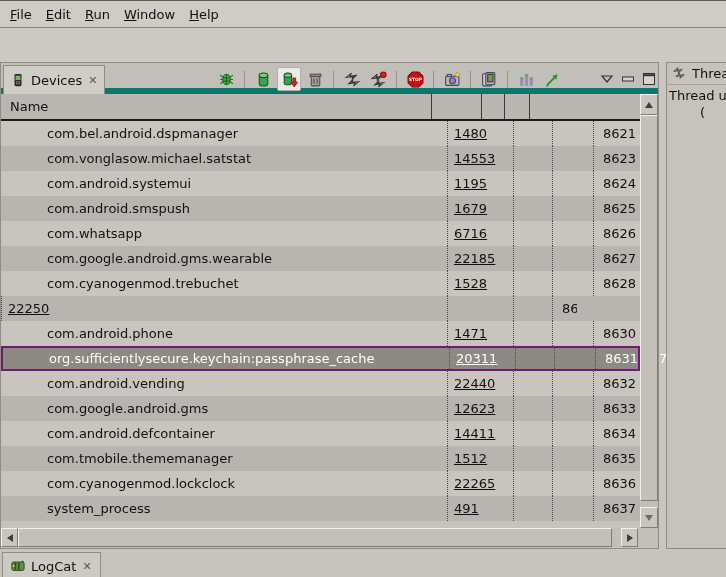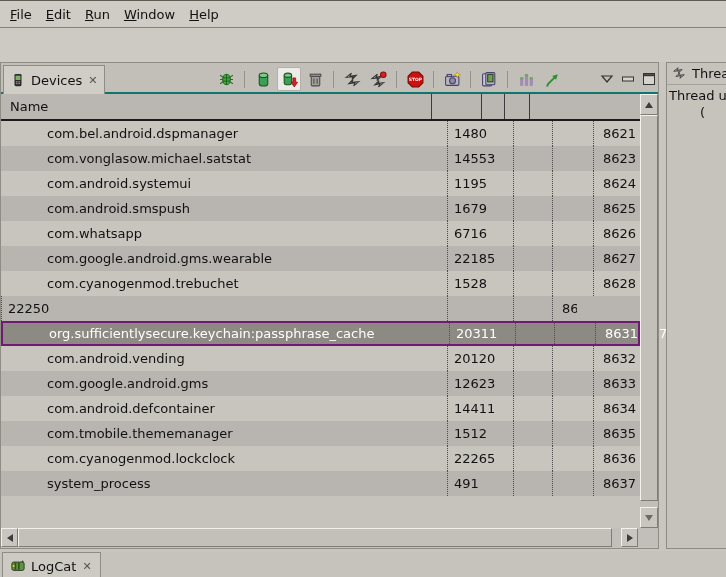--- a/index.html
+++ b/index.html
@@ -14,21 +14,21 @@
   .menubar{position:absolute;left:0;top:0;width:726px;height:27px;background:#cfccc6;
     border-bottom:1px solid #86837c;box-sizing:border-box;display:flex;align-items:center;padding-left:3px;}
   .menu-item{padding:0 7px;line-height:25px;cursor:default;}
   .menu-item u{text-decoration:underline;}
   
   .coolbar{position:absolute;left:0;top:27px;width:726px;height:34px;background:#cdcac4;}
   
   .devices-panel{position:absolute;left:0;top:61px;width:659px;height:487px;
     border:1px solid #8f8c85;background:#c6c3bd;box-sizing:border-box;}
   .tabstrip{position:absolute;left:0;top:0;width:657px;height:31px;background:#c2bfb9;
-    border-bottom:2px solid #0f766e;box-sizing:border-box;}
+    border-bottom:6px solid #0f766e;box-sizing:border-box;}
   .view-tab{position:absolute;left:2px;top:2px;height:29px;background:#d0cdc7;
     border:1px solid #8f8c85;border-bottom:none;box-sizing:border-box;z-index:2;
     display:flex;align-items:center;padding:0 7px;gap:6px;}
   .tab-close{font-size:11px;color:#555;font-weight:bold;line-height:1;}
   .toolbar{position:absolute;left:213px;top:3px;width:442px;height:26px;display:flex;align-items:center;gap:2px;}
   .tbtn{width:22px;height:22px;display:flex;align-items:center;justify-content:center;border:1px solid transparent;border-radius:2px;}
   .tbtn.hl{background:#edebe7;border:1px solid #b3b0aa;}
   .tsep{width:1px;height:17px;background:#96938d;margin:0 4px;}
   .winbtns{margin-left:auto;display:flex;align-items:center;gap:7px;}
   .icon16{width:17px;height:17px;display:block;}
@@ -41,21 +41,21 @@
   .rows{position:absolute;left:0;top:58px;width:639px;height:400px;}
   .row{display:grid;grid-template-columns:430px 50px 23px 25px 111px;height:25px;box-sizing:border-box;cursor:default;gap:16px;}
   .row.odd{background:#c8c5bf;}
   .row.even{background:#b8b5b0;}
   .row.selected{background:#8d8983;color:#ffffff;border:2px solid #701a75;}
   .cell{overflow:hidden;white-space:nowrap;line-height:21px;padding-top:1px;box-sizing:border-box;}
   .row .cell{line-height:23px;}
   .row.selected .cell{line-height:19px;}
   .cell-name{padding-left:46px;}
   .cell-pid,.cell-c3,.cell-c4,.cell-port{border-left:1px dotted #4b4b4b;}
-  .cell-pid{padding-left:6px;}
+  .cell-pid{padding-left:6px;text-decoration:underline;}
   .cell-port{padding-left:9px;}
   
   .vscroll{position:absolute;left:639px;top:31px;width:18px;height:434px;background:#c2bfba;}
   .sbtn{background:#c9c6c0;border:1px solid;border-color:#f2f1ed #7f7c75 #7f7c75 #f2f1ed;box-sizing:border-box;
     display:flex;align-items:center;justify-content:center;}
   .vscroll .sbtn{position:absolute;left:0;width:18px;height:21px;}
   .v-up{top:0;} .v-down{bottom:0;}
   .v-thumb{position:absolute;left:0;top:21px;width:18px;height:386px;background:#c3c0ba;
     border:1px solid;border-color:#f2f1ed #7f7c75 #7f7c75 #f2f1ed;box-sizing:border-box;}
   .hscroll{position:absolute;left:0;top:465px;width:657px;height:19px;background:#c2bfba;}
@@ -289,30 +289,37 @@
     <div class="cell cell-c3"></div>
     <div class="cell cell-c4"></div>
     <div class="cell cell-port">8628</div>
   </div>
         <div class="row even">
     <div class="cell cell-pid">22250</div>
     <div class="cell cell-c3"></div>
     <div class="cell cell-c4"></div>
     <div class="cell cell-port">8629</div>
   </div>
+        <div class="row odd">
+    <div class="cell cell-name">com.android.phone</div>
+    <div class="cell cell-pid">1471</div>
+    <div class="cell cell-c3"></div>
+    <div class="cell cell-c4"></div>
+    <div class="cell cell-port">8630</div>
+  </div>
         <div class="row selected">
     <div class="cell cell-name">org.sufficientlysecure.keychain:passphrase_cache</div>
     <div class="cell cell-pid">20311</div>
     <div class="cell cell-c3"></div>
     <div class="cell cell-c4"></div>
     <div class="cell cell-port">8631 / 8700</div>
   </div>
         <div class="row odd">
     <div class="cell cell-name">com.android.vending</div>
-    <div class="cell cell-pid">20120</div>
+    <div class="cell cell-pid">22440</div>
     <div class="cell cell-c3"></div>
     <div class="cell cell-c4"></div>
     <div class="cell cell-port">8632</div>
   </div>
         <div class="row even">
     <div class="cell cell-name">com.google.android.gms</div>
     <div class="cell cell-pid">12623</div>
     <div class="cell cell-c3"></div>
     <div class="cell cell-c4"></div>
     <div class="cell cell-port">8633</div>

